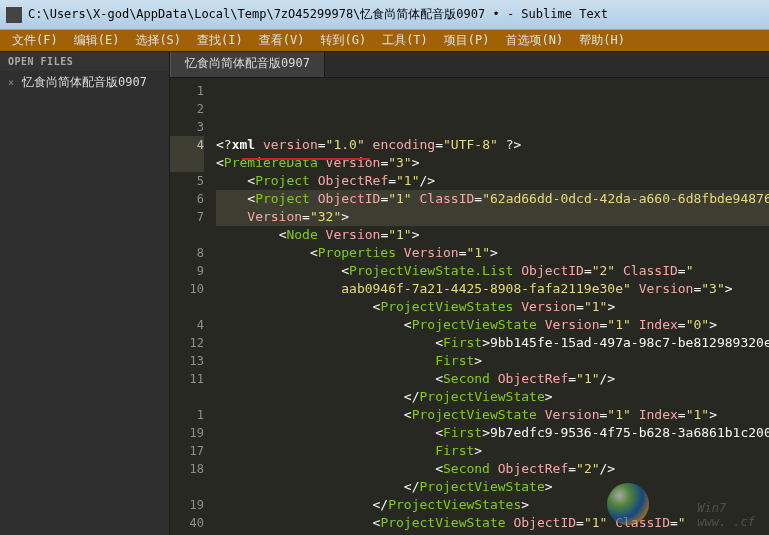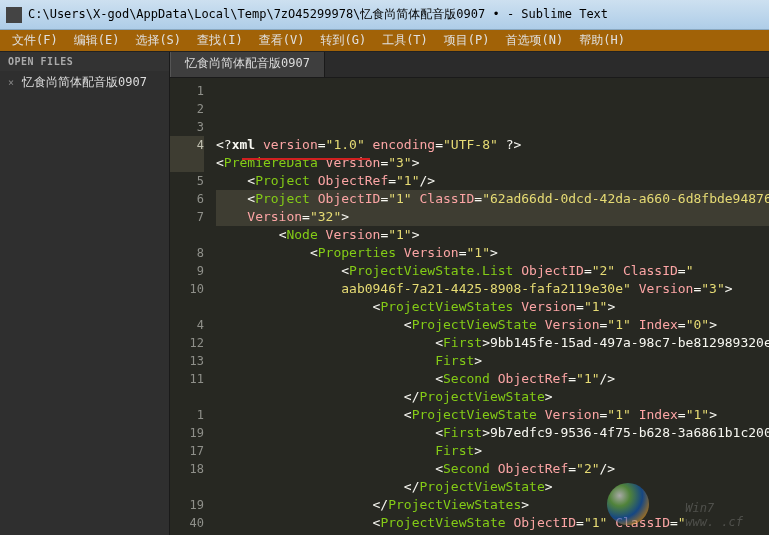--- a/index.html
+++ b/index.html
@@ -160,21 +160,21 @@
 .underline-mark {
   position: absolute;
   height: 2px;
   background: #d02020;
   z-index: 5;
 }
 
 
 .watermark {
   position: absolute;
-  right: 26px;
+  right: 14px;
   bottom: 6px;
   font-size: 12px;
   color: rgba(200,200,200,0.25);
   font-style: italic;
   pointer-events: none;
 }
 .win-orb {
   position: absolute;
   right: 120px;
   bottom: 10px;

